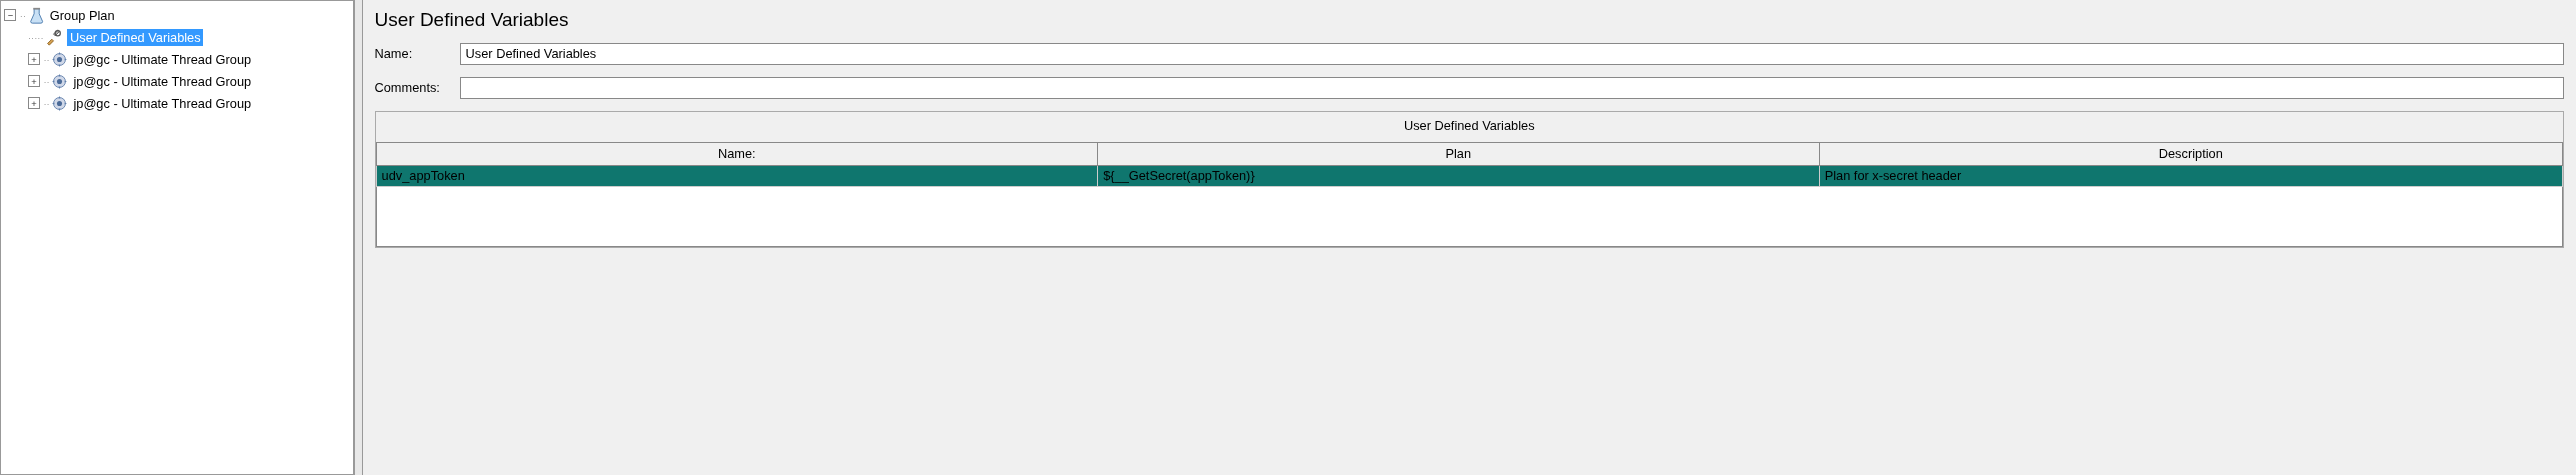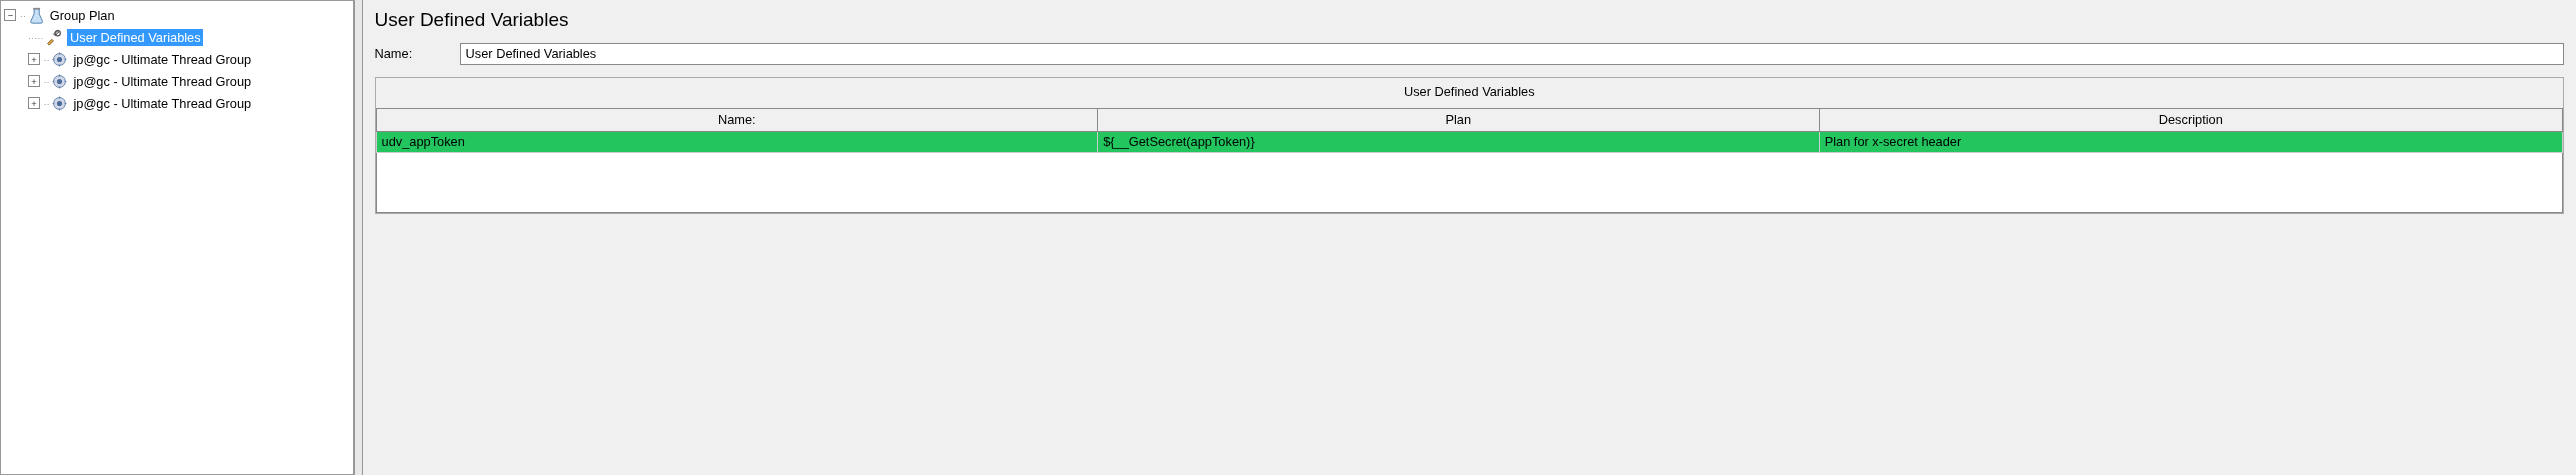--- a/index.html
+++ b/index.html
@@ -121,21 +121,21 @@
       padding: 3.4px;
       font-size: 12.8px;
       text-align: center;
     }
     .var-table td {
       border-left: 0.9px solid #ccc;
       border-right: 0.9px solid #ccc;
       border-bottom: 0.9px solid #ccc;
       padding: 2.6px 5.1px;
       font-size: 12.8px;
-      background: #22c55e;
+      background: #0f766e;
     }
     .table-body-area {
       background: #fff;
       height: 60px;
       border-left: 0.9px solid #888;
       border-right: 0.9px solid #888;
       border-bottom: 0.9px solid #888;
     }
     .col-name { width: 33%; }
     .col-value { width: 33%; }
@@ -212,20 +212,24 @@
 <div class="divider"></div>
 
 <div class="right-panel">
   <h1 class="page-title">User Defined Variables</h1>
 
   <div class="form-row">
     <label class="form-label">Name:</label>
     <input class="form-input" type="text" value="User Defined Variables" style="">
   </div>
 
+  <div class="form-row">
+    <label class="form-label">Comments:</label>
+    <input class="form-input" type="text" value="" style="">
+  </div>
 
   <div class="table-section">
     <div class="table-title">User Defined Variables</div>
     <table class="var-table">
       <thead>
         <tr>
           <th class="col-name">Name:</th>
           <th class="col-value">Plan</th>
           <th class="col-desc">Description</th>
         </tr>

